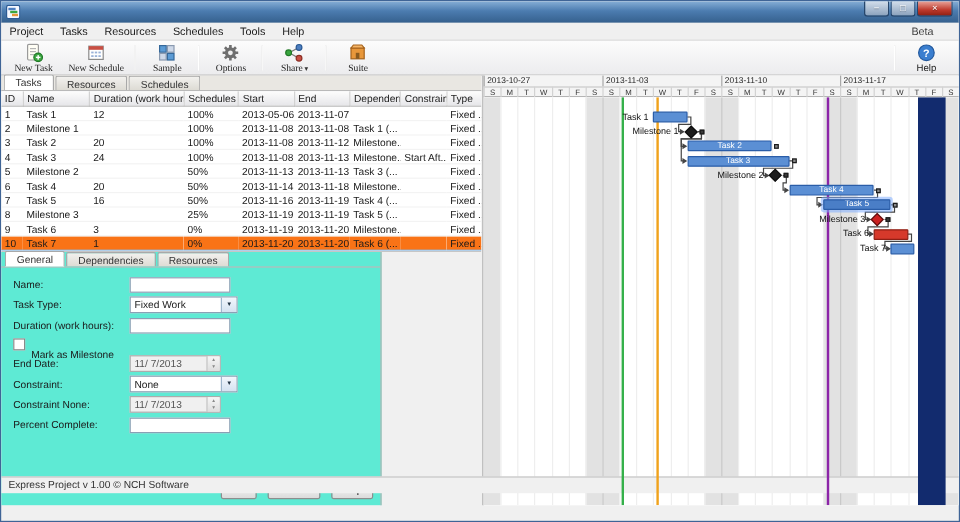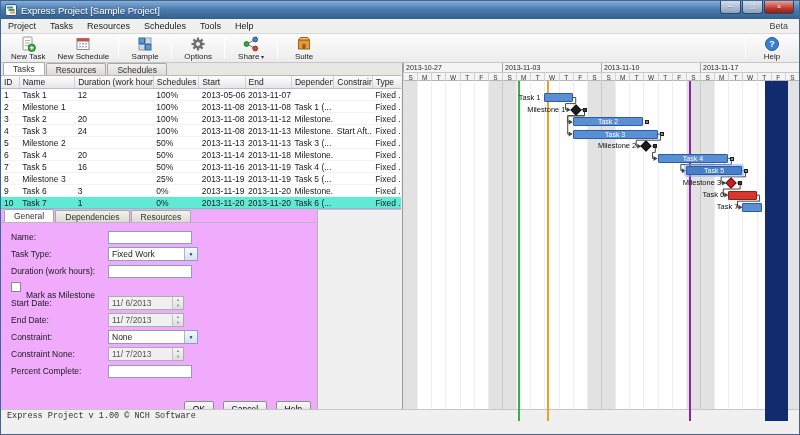--- a/index.html
+++ b/index.html
@@ -12,21 +12,21 @@
   .titlebar .title{color:#fff;font-size:9.5px;margin-left:4px;text-shadow:0 1px 1px rgba(0,0,0,.45);}
   .winbtns{position:absolute;right:5px;top:0;display:flex;}
   .wb{width:21px;height:13px;margin-left:1px;background:linear-gradient(#d3deeb,#8ba2bd);
       border:1px solid #27466b;border-top:none;border-radius:0 0 3px 3px;color:#fff;
       font-size:8px;line-height:11px;text-align:center;text-shadow:0 1px 1px rgba(0,0,0,.4);}
   .wb-close{width:30px;background:linear-gradient(#e9a59b,#bf3a2d 60%,#8f2013);}
   
   .menubar{position:absolute;left:0;top:18px;width:100%;height:15px;background:#f0f0f0;
     border-bottom:1px solid #d9d9d9;display:flex;align-items:center;font-size:9px;}
   .menu-item{padding:0 7px;height:100%;line-height:15px;}
-  .beta{margin-left:auto;padding-right:11px;color:#444;}
+  .beta{margin-left:auto;padding-right:21px;color:#444;}
   
   .toolbar{position:absolute;left:0;top:33px;width:100%;height:29px;
     background:linear-gradient(#fcfcfc,#ececee);border-bottom:1px solid #c6c6c6;
     display:flex;align-items:stretch;padding:1px 4px 0 4px;}
   .tb-btn{display:flex;flex-direction:column;align-items:center;justify-content:center;
     min-width:46px;padding:0 6px;font-size:8px;color:#222;}
   .tb-ic{height:16px;line-height:16px;}
   .tb-label{white-space:nowrap;margin-top:0px;}
   .tb-caret{font-size:6px;color:#333;}
   .tb-sep{width:1px;background:#cfcfcf;margin:3px 3px;border-right:1px solid #fff;}
@@ -37,23 +37,23 @@
   .tab{padding:0 9px;height:12px;line-height:12px;background:linear-gradient(#f2f1ee,#dddbd4);
     border:1px solid #a9a9a9;border-bottom:none;border-radius:2px 2px 0 0;margin-right:1px;color:#333;}
   .tab.active{background:#fff;height:13px;line-height:13px;position:relative;}
   
   .gridwrap{position:absolute;left:0;top:75px;width:400px;height:134px;background:#fff;
     overflow:hidden;border-bottom:1px solid #c6c6c6;}
   table{table-layout:fixed;border-collapse:collapse;font-size:8.5px;width:404px;}
   th{background:linear-gradient(#fdfdfd,#e6e6e9);border-right:1px solid #d2d2d2;border-bottom:1px solid #bdbdbd;
      font-weight:normal;text-align:left;padding:1px 3px;height:12px;overflow:hidden;white-space:nowrap;color:#222;}
   td{padding:0 3px;height:12px;border-bottom:1px solid #f3f3f3;overflow:hidden;white-space:nowrap;}
-  tr.selrow td{background:#5eead4;border-top:1px solid #84b6e4;border-bottom:1px solid #84b6e4;}
-  
-  .detail{position:absolute;left:0;top:209px;width:317px;height:211px;background:#f0abfc;border-right:1px solid #b5b5b5;}
+  tr.selrow td{background:#f97316;border-top:1px solid #84b6e4;border-bottom:1px solid #84b6e4;}
+  
+  .detail{position:absolute;left:0;top:209px;width:317px;height:211px;background:#5eead4;border-right:1px solid #b5b5b5;}
   .detail-tabs{height:13px;display:flex;align-items:flex-end;border-bottom:1px solid #b9b9b9;padding-left:3px;font-size:8.5px;}
   .form{padding:7px 8px 0 10px;font-size:8.5px;}
   .frow{height:14px;margin-bottom:3px;display:flex;align-items:center;}
   .frow label{display:inline-block;width:97px;}
   .cbrow{height:12px;}
   .cbrow label{width:auto;margin-left:5px;margin-top:16px;}
   .txt{width:84px;height:13px;border:1px solid #8aa0b5;font-size:8.5px;padding:0 2px;background:#fff;
        font-family:"Liberation Sans",sans-serif;}
   .select{width:90px;height:14px;border:1px solid #8aa0b5;background:#fff;position:relative;
        line-height:12px;padding:0 14px 0 3px;overflow:hidden;white-space:nowrap;}
@@ -82,59 +82,58 @@
   .g-marker{position:absolute;top:0;height:100%;z-index:1;}
   .g-links{position:absolute;left:0;top:0;z-index:2;pointer-events:none;}
   .g-bar{position:absolute;height:9px;border:1px solid #2a5da8;border-radius:1px;z-index:3;overflow:hidden;}
   .g-bar.sel{box-shadow:0 0 0 2px rgba(130,175,255,.55);}
   .g-bar-label-in{font-size:7px;color:#fff;text-align:center;line-height:7px;white-space:nowrap;overflow:hidden;}
   .g-milestone{position:absolute;width:8px;height:8px;transform:rotate(45deg);border:1px solid rgba(0,0,0,.55);z-index:3;}
   .g-label-left{position:absolute;width:80px;text-align:right;font-size:7.5px;line-height:10px;color:#111;
        white-space:nowrap;z-index:3;pointer-events:none;}
   .g-handle{position:absolute;width:4px;height:4px;background:#3a3a3a;border:1px solid #1c1c1c;z-index:3;}
   
-  .statusbar{position:absolute;left:0;top:408px;width:100%;height:14px;background:#f0f0f0;
-     border-top:1px solid #c6c6c6;font-size:8.5px;line-height:13px;padding-left:6px;color:#333;font-family:Liberation Mono, monospace;}
+  .statusbar{position:absolute;left:0;top:396px;width:100%;height:14px;background:#f0f0f0;
+     border-top:1px solid #c6c6c6;font-size:8.5px;line-height:13px;padding-left:6px;color:#333;}
 </style>
 </head>
 <body>
 
 <div id="app">
 
   <div class="titlebar">
     <span style="display:inline-flex;">
       <svg width="12" height="12" viewBox="0 0 12 12">
           <rect x="0.5" y="0.5" width="11" height="11" rx="1.5" fill="#f5f8ff" stroke="#2c5a94"></rect>
           <rect x="2" y="2.5" width="6" height="2" fill="#4d7fc0"></rect>
           <rect x="3.5" y="5" width="6" height="2" fill="#3aa63f"></rect>
           <rect x="5" y="7.5" width="5" height="2" fill="#e8973a"></rect>
         </svg>
     </span>
-    <span class="title">Express Project [Sample Project]</span>
     <div class="winbtns">
       <span class="wb">−</span>
       <span class="wb">□</span>
       <span class="wb wb-close">×</span>
     </div>
   </div>
 
   <div class="menubar">
     <span id="menu-items" style="display:flex;height:100%;">
         <div class="menu-item">Project</div>
         <div class="menu-item">Tasks</div>
         <div class="menu-item">Resources</div>
         <div class="menu-item">Schedules</div>
         <div class="menu-item">Tools</div>
         <div class="menu-item">Help</div>
       </span>
     <span class="beta">Beta</span>
   </div>
 
   <div class="toolbar">
-    <span id="toolbar-buttons" style="display:flex;">
+    <span id="toolbar-buttons" style="display:flex;font-family:Liberation Serif, serif;">
         <div class="tb-btn">
           <span class="tb-ic"><svg width="16" height="16" viewBox="0 0 16 16">
               <rect x="3" y="1" width="9" height="13" rx="1" fill="#fffef5" stroke="#9a9a9a"></rect>
               <rect x="5" y="4" width="5" height="1" fill="#b5b5b5"></rect>
               <rect x="5" y="6.5" width="5" height="1" fill="#b5b5b5"></rect>
               <rect x="5" y="9" width="5" height="1" fill="#b5b5b5"></rect>
               <circle cx="11.8" cy="11.8" r="3.6" fill="#3aa63f" stroke="#217a27"></circle>
               <rect x="9.9" y="11.2" width="3.8" height="1.2" fill="#fff"></rect>
               <rect x="11.2" y="9.9" width="1.2" height="3.8" fill="#fff"></rect>
             </svg></span>
@@ -375,27 +374,20 @@
           <span class="sel-arrow">▼</span>
         </span>
       </div>
       <div class="frow">
         <label>Duration (work hours):</label>
         <input class="txt" value="" style="">
       </div>
       <div class="frow cbrow">
         <span class="cb"></span>
         <label>Mark as Milestone</label>
-      </div>
-      <div class="frow">
-        <label>Start Date:</label>
-        <span class="datefield">
-          <span>11/ 6/2013</span>
-          <span class="spin">▲<br>▼</span>
-        </span>
       </div>
       <div class="frow">
         <label>End Date:</label>
         <span class="datefield">
           <span>11/ 7/2013</span>
           <span class="spin">▲<br>▼</span>
         </span>
       </div>
       <div class="frow">
         <label>Constraint:</label>

